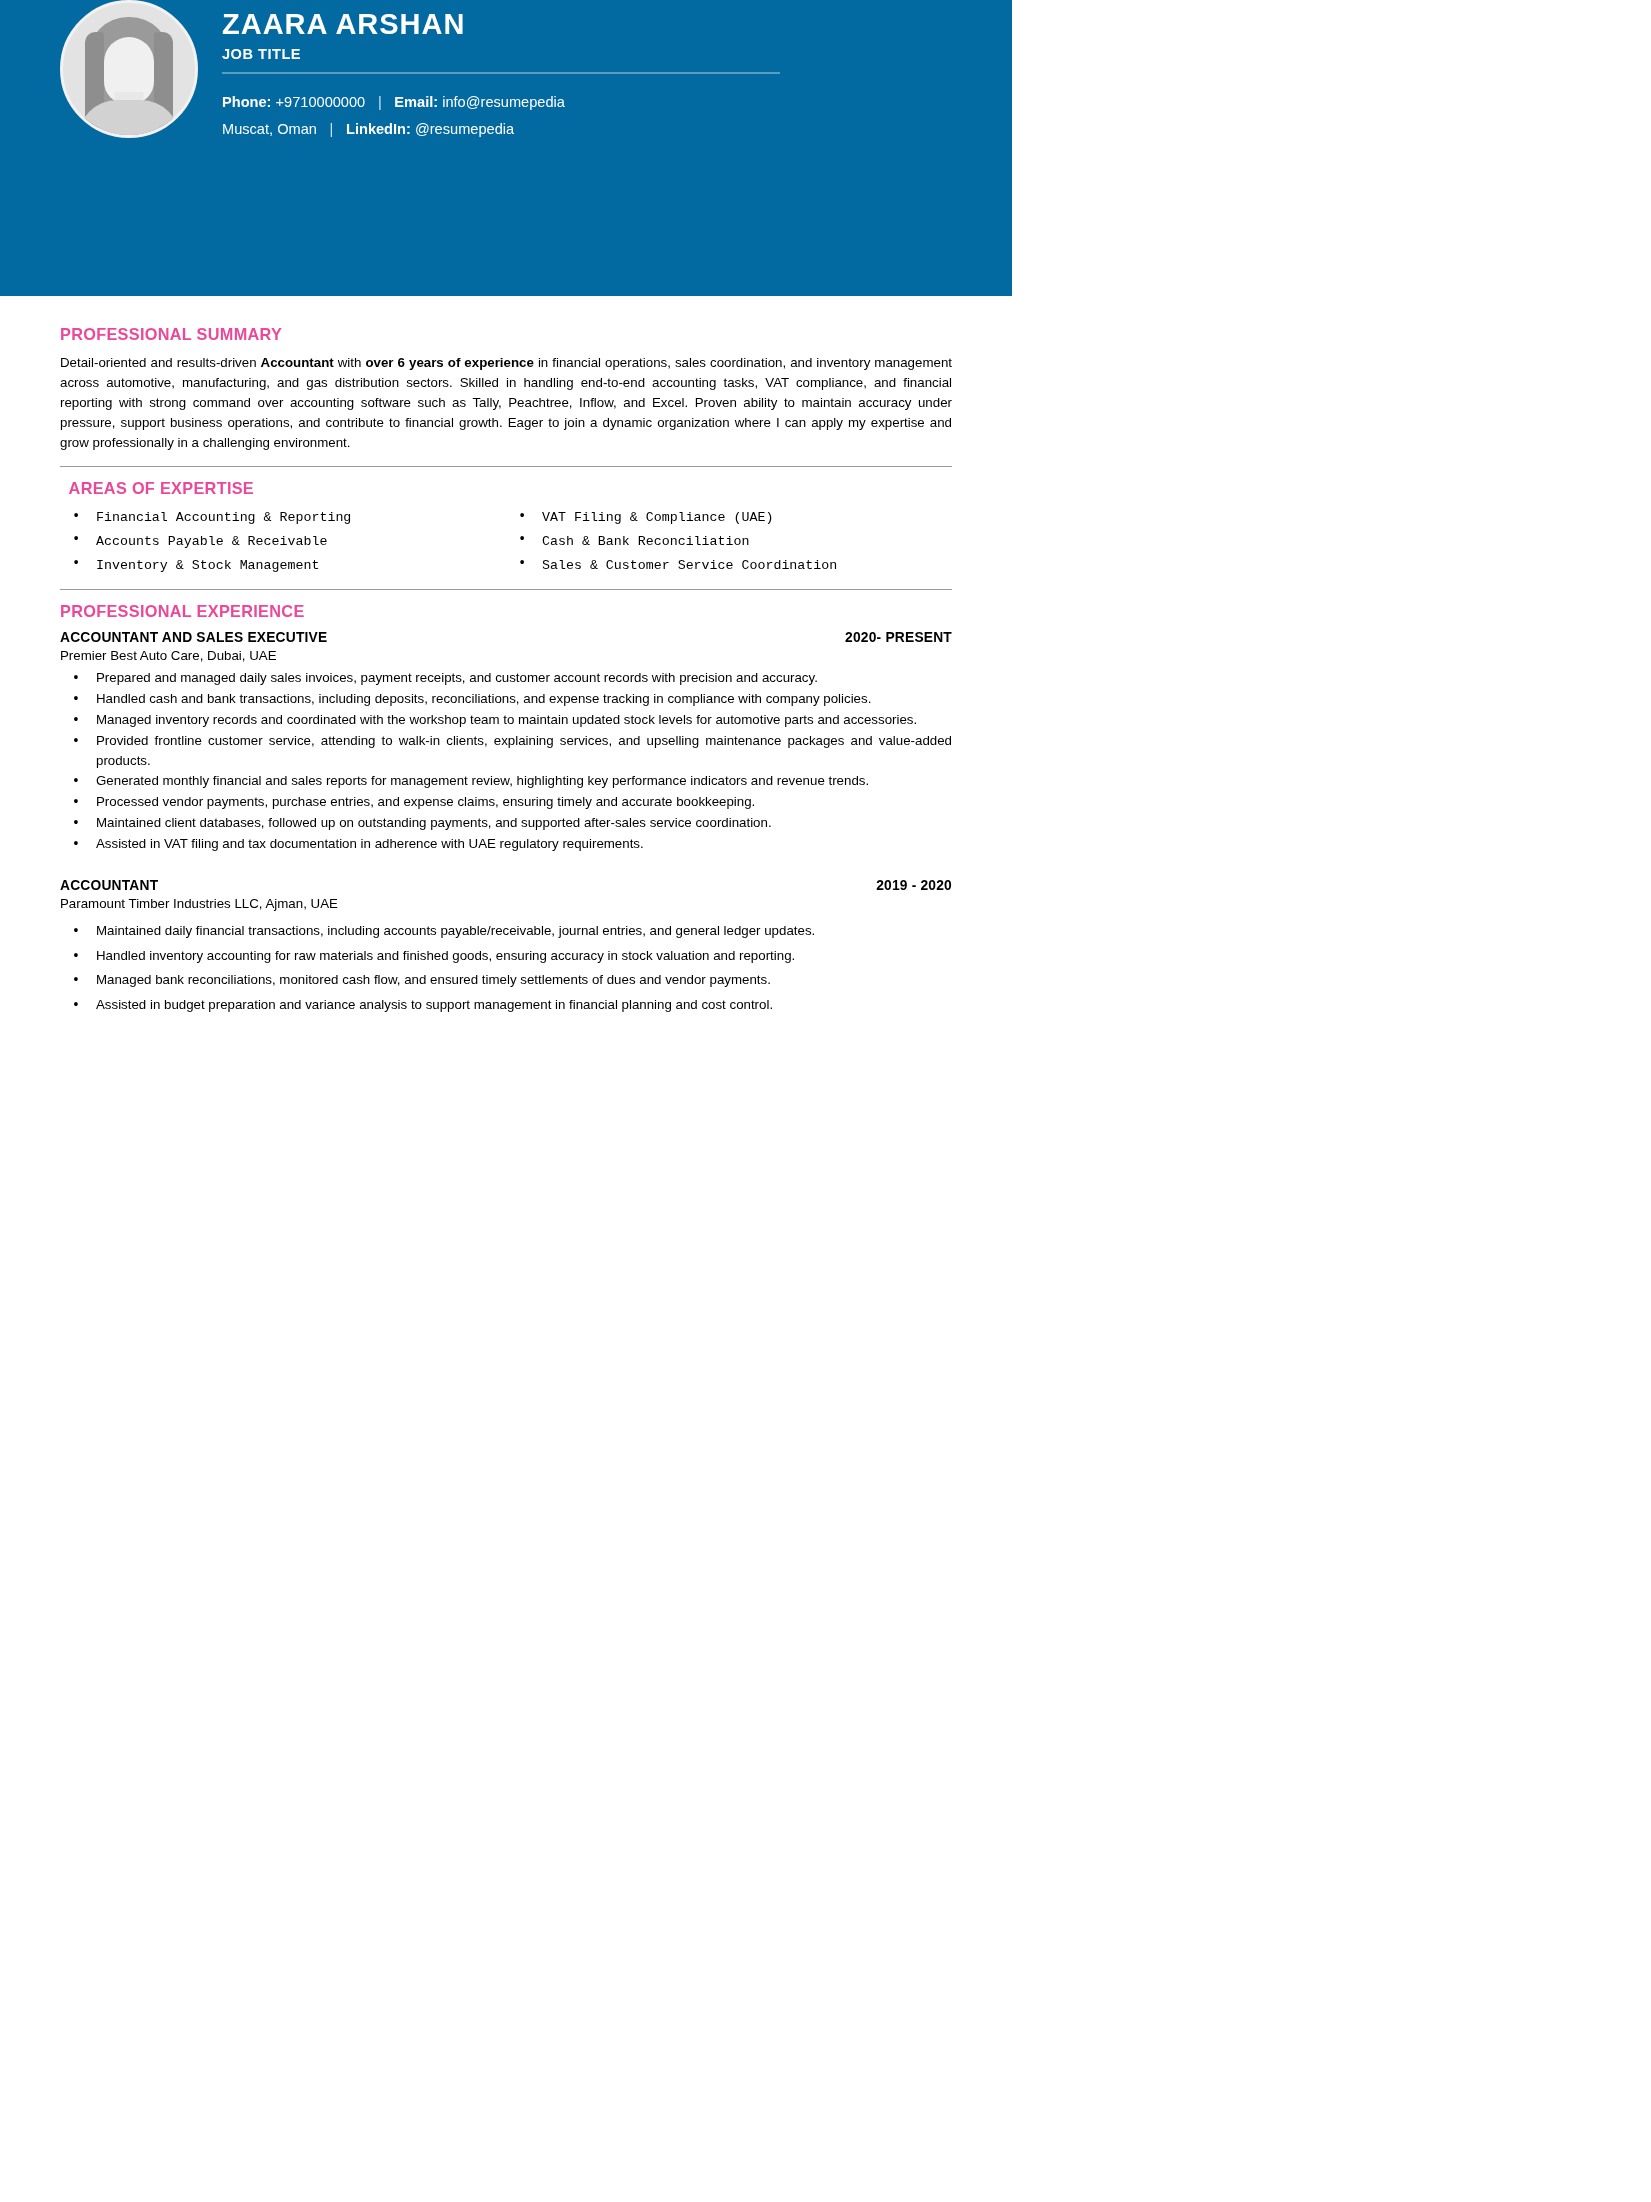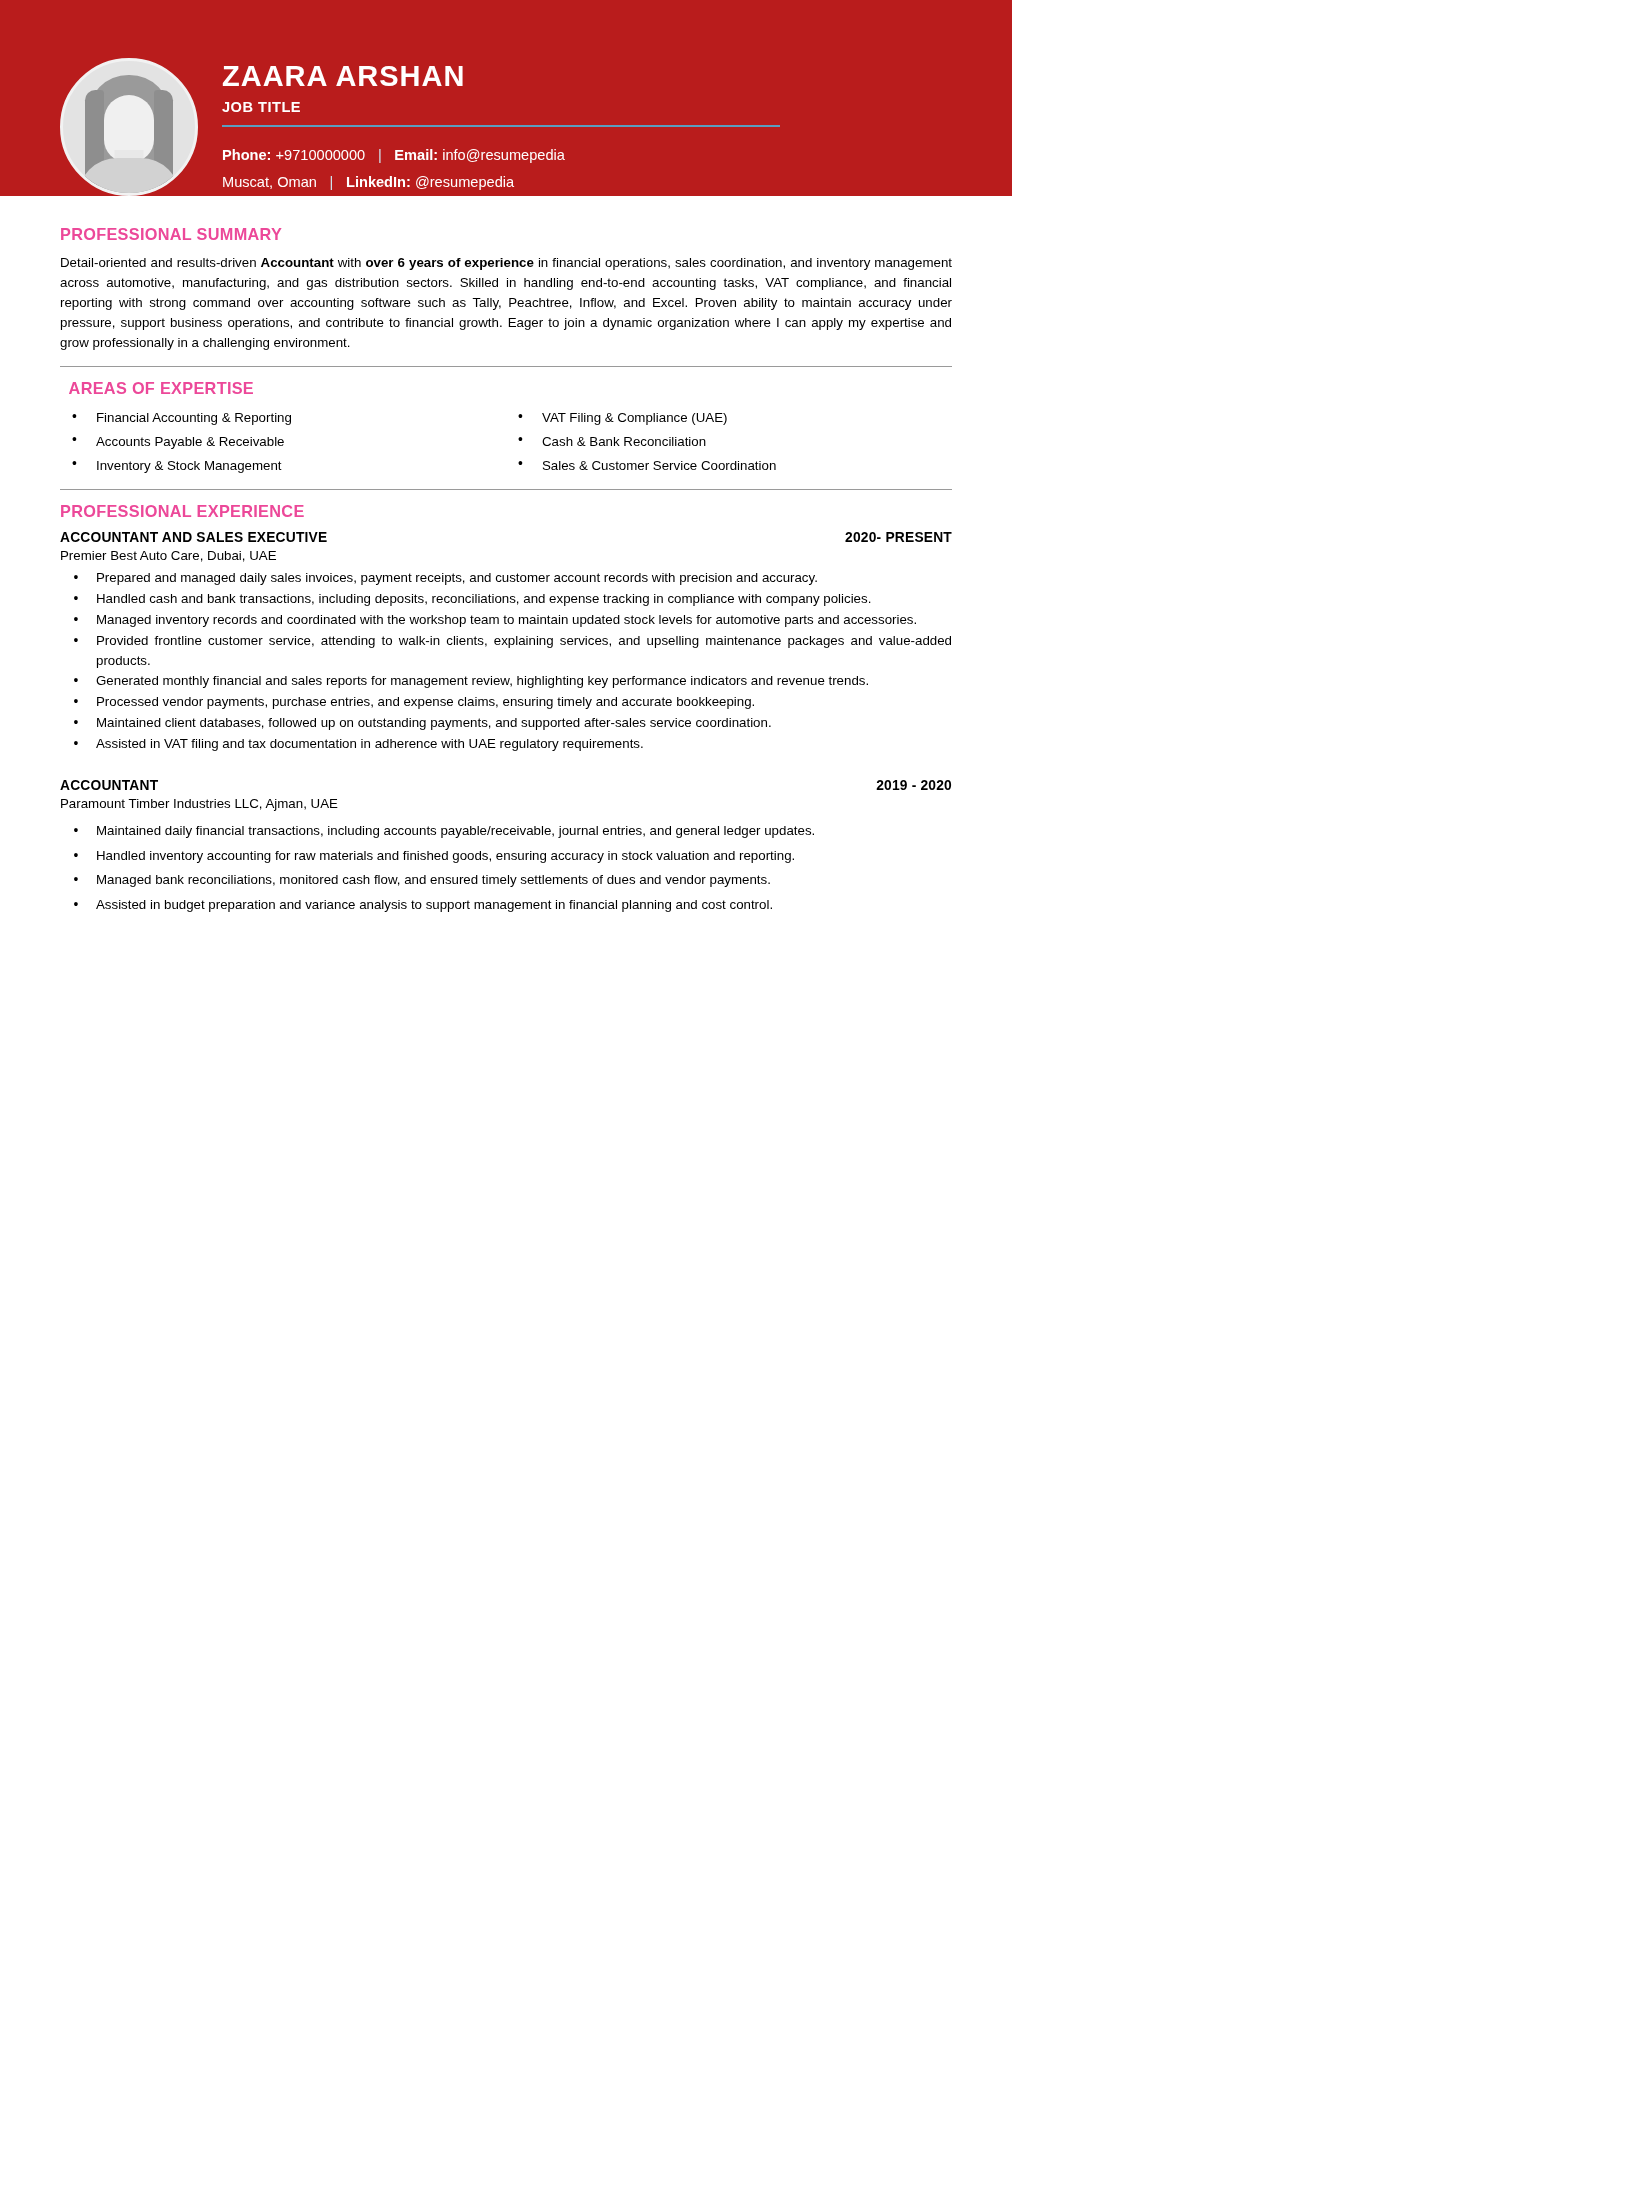--- a/index.html
+++ b/index.html
@@ -18,26 +18,26 @@
   .page {
     position: relative;
     width: 1012px;
     min-height: 1342px;
     background: #ffffff;
     box-sizing: border-box;
   }
 
   
   .header {
-    background: #b91c1c;
-    height: 196px;
+    background: #0369a1;
+    height: 296px;
     padding: 0;
     position: relative;
     display: flex;
-    align-items: flex-end;
+    align-items: flex-start;
     box-sizing: border-box;
   }
   .avatar-wrap {
     width: 138px;
     height: 138px;
     margin-left: 60px;
     margin-right: 24px;
     flex: 0 0 auto;
     position: relative;
   }
@@ -171,20 +171,21 @@
     text-align: justify;
     margin: 0;
   }
   .summary b { font-weight: bold; }
 
   
   .expertise {
     display: flex;
     gap: 0;
     margin-top: 3.4px;
+    font-family: Liberation Mono, monospace;
   }
   .expertise .col { width: 50%; }
   .expertise ul {
     margin: 0;
     padding-left: 36px;
     list-style: none;
   }
   .expertise li {
     font-size: 13.3px;
     line-height: 1.0;

